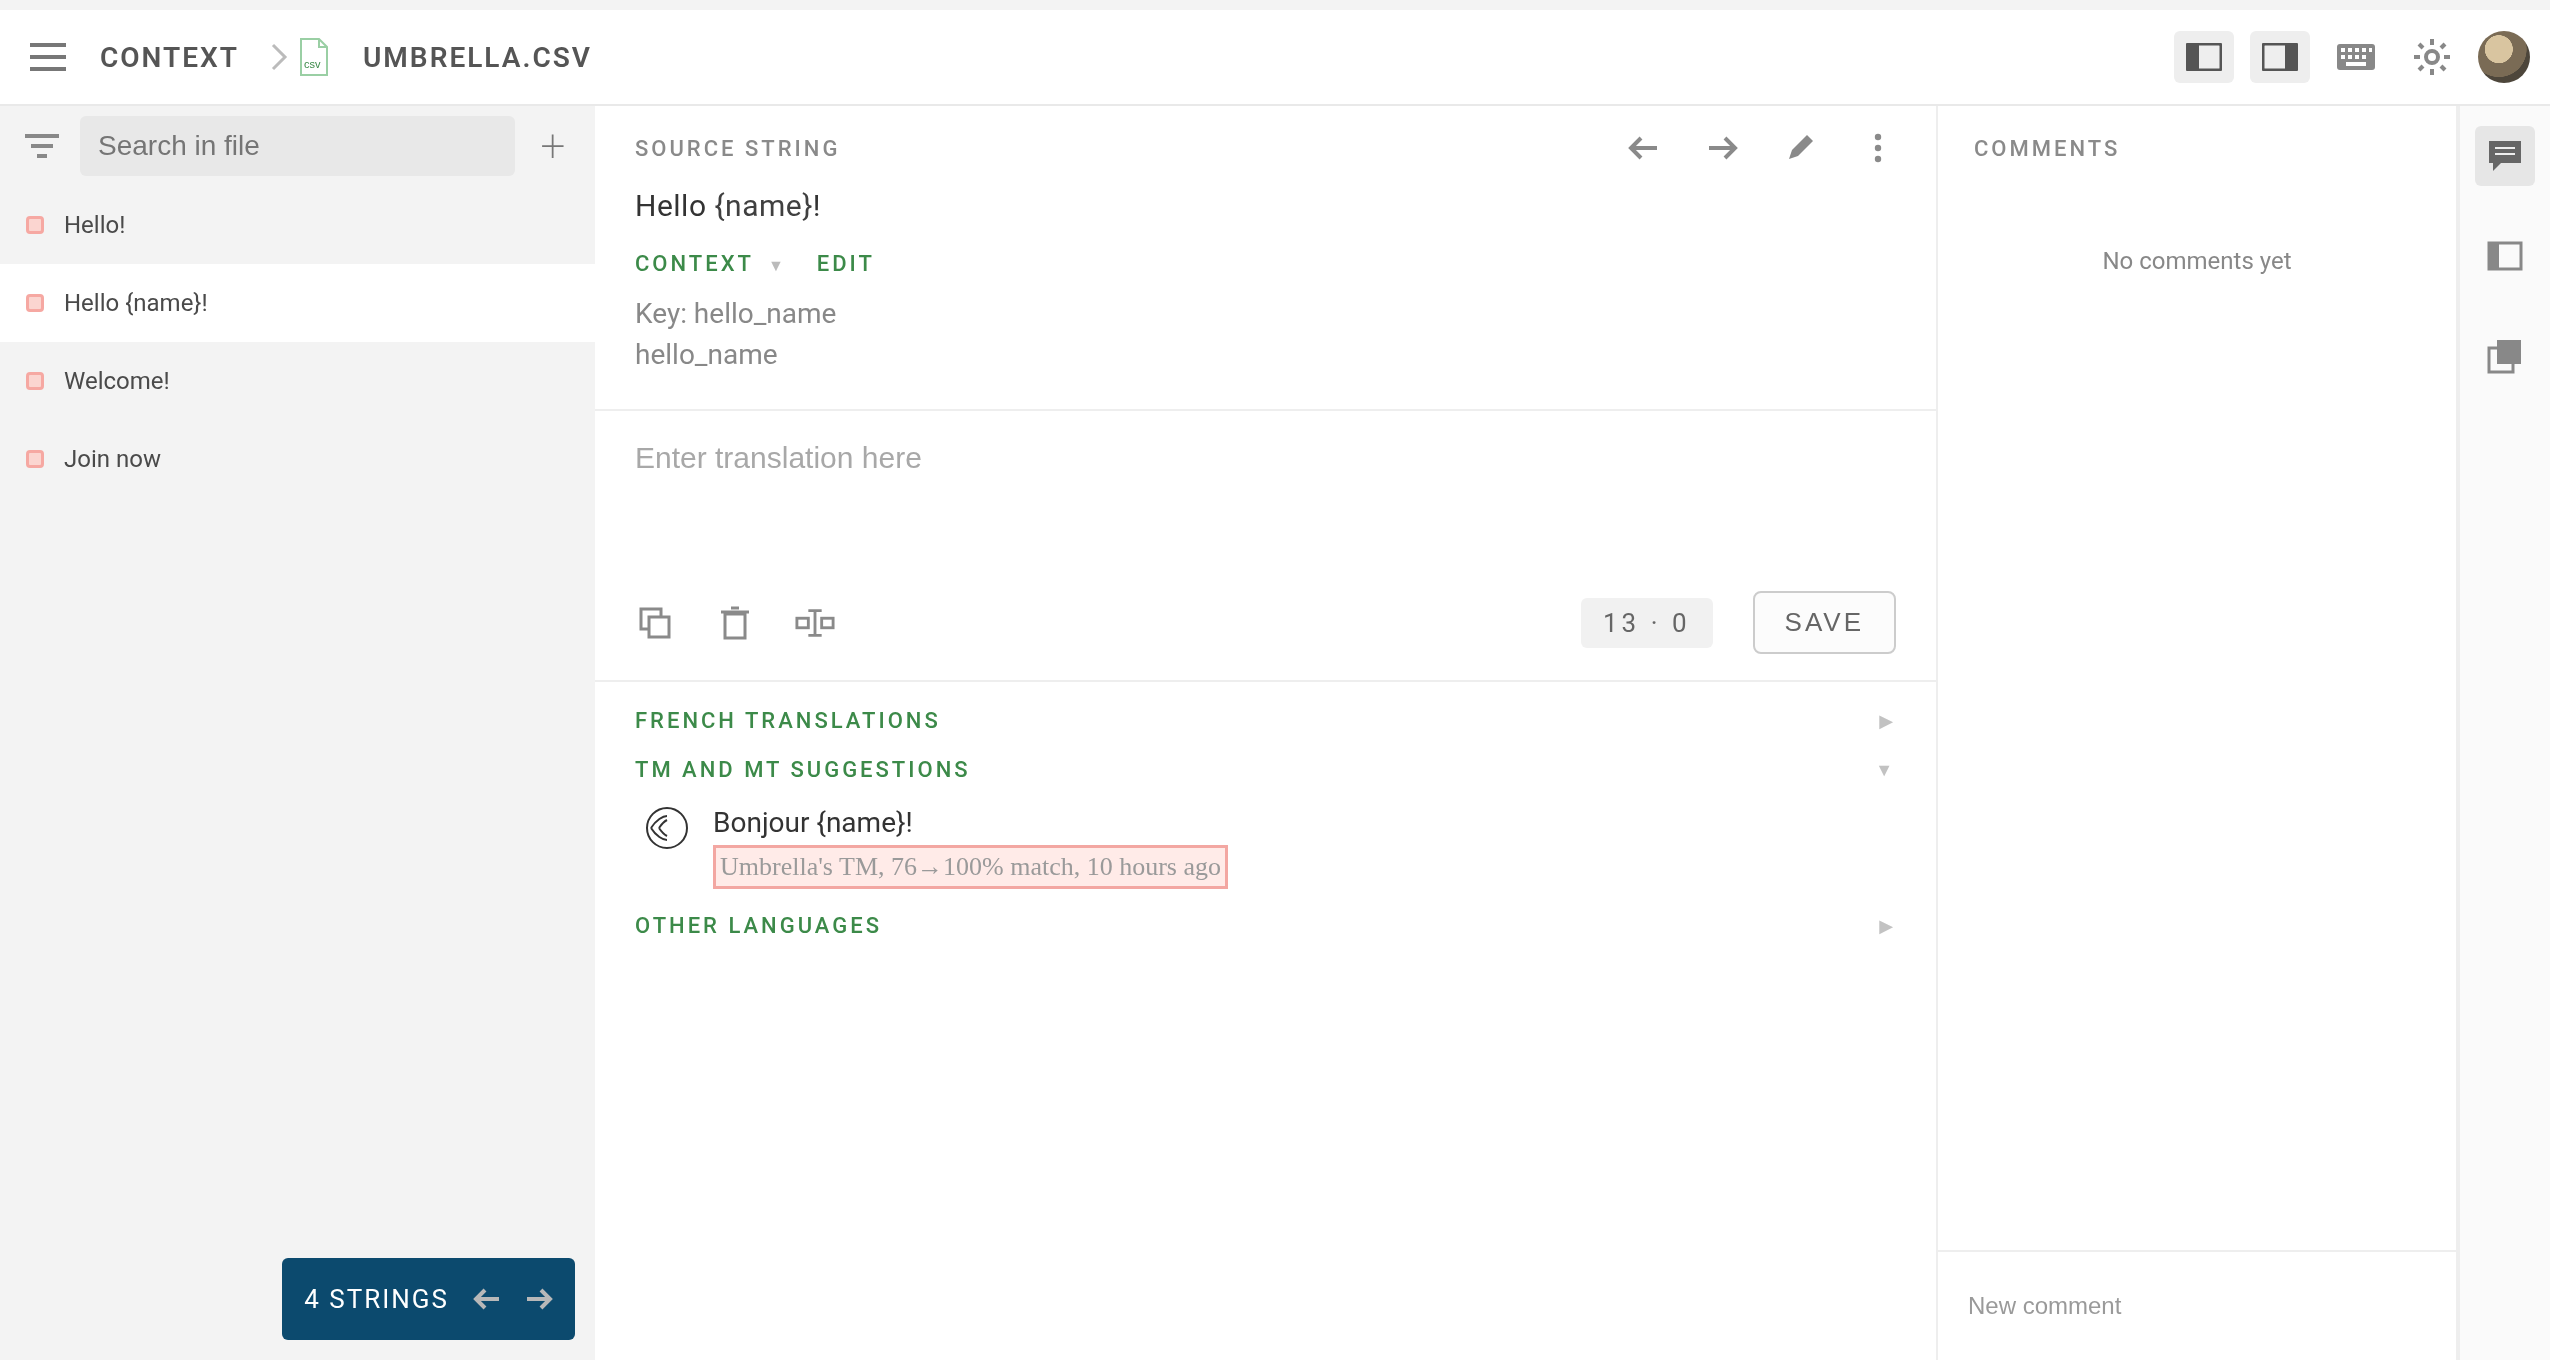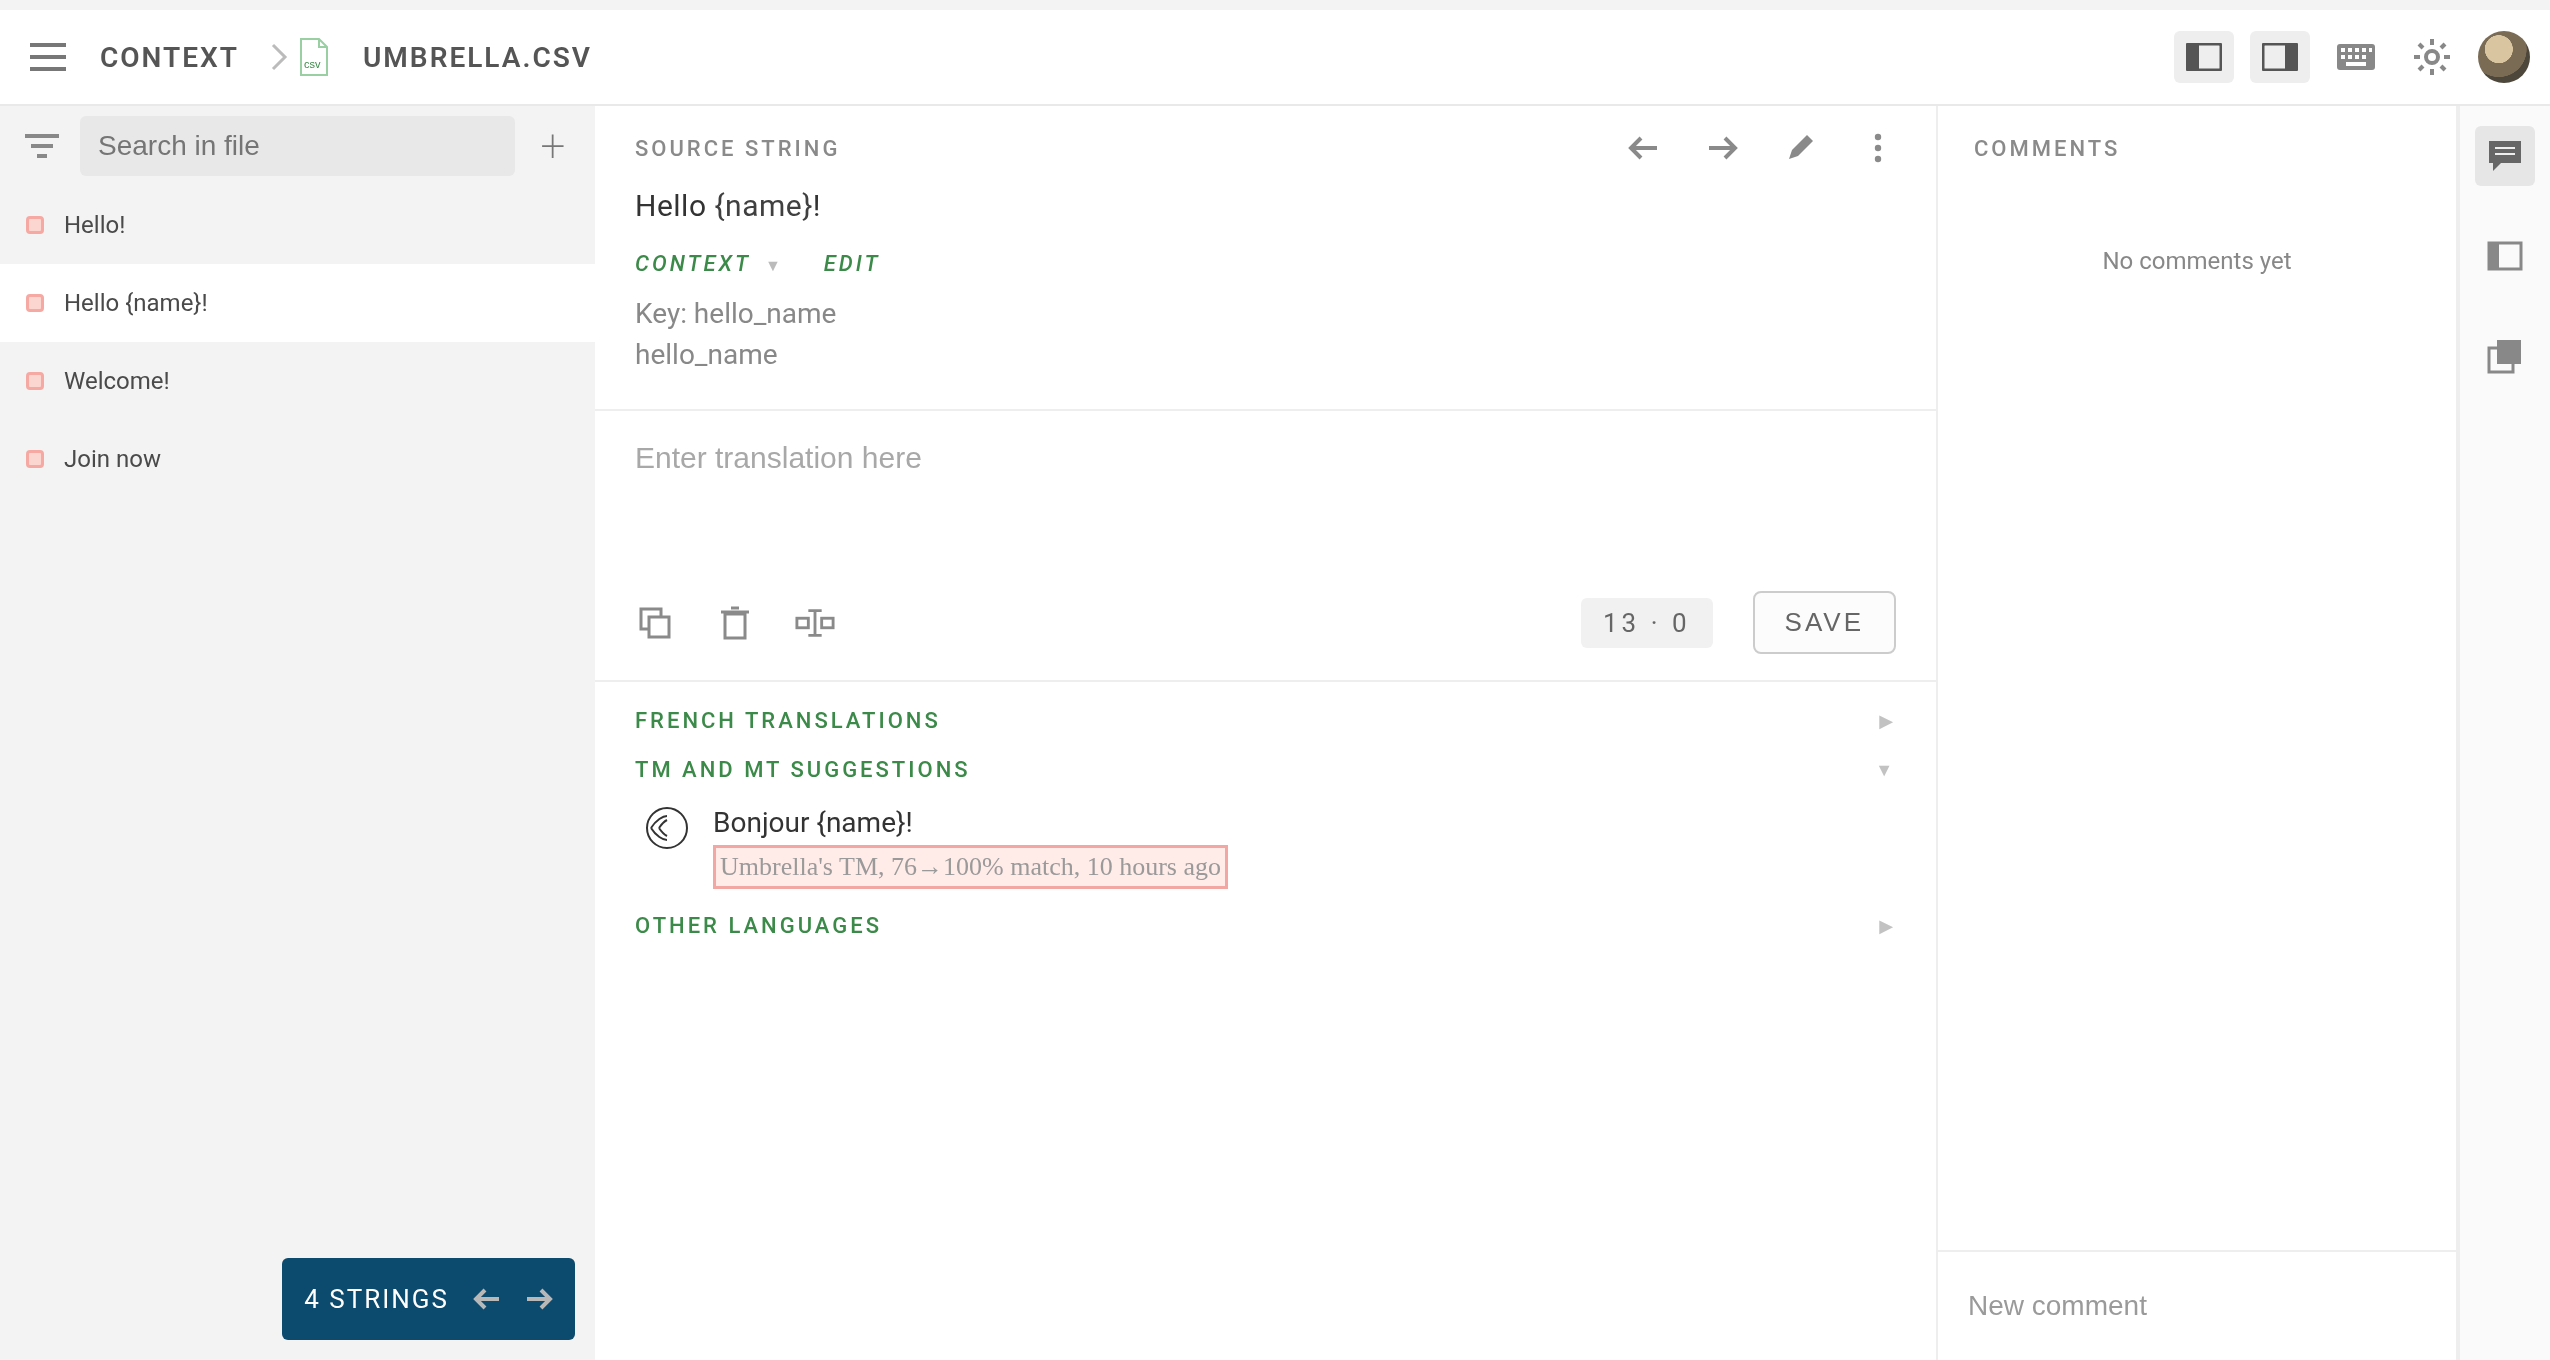--- a/index.html
+++ b/index.html
@@ -45,21 +45,21 @@
   
   .center { flex:1; display:flex; flex-direction:column; border-right:2px solid #eee; }
   .ed-header { padding: 24px 40px 16px; display:flex; align-items:center; }
   .ed-label { font-size:22px; letter-spacing:3px; color:#8a8a8a; font-weight:500; }
   .ed-actions { margin-left:auto; display:flex; gap:42px; color:#8a8a8a; }
   .ed-act { cursor:pointer; display:flex; align-items:center; justify-content:center; width:36px; height:36px; }
 
   .source-text { padding: 6px 40px 28px; font-size:30px; color:#333; letter-spacing:0.5px; }
   .source-text .placeholder { color:#404040; }
 
-  .ctx-row { padding: 0 40px 8px; display:flex; gap:40px; font-size:22px; letter-spacing:3px; color:#3c8a49; font-weight:500;font-style:italic; }
+  .ctx-row { padding: 0 40px 8px; display:flex; gap:30px; font-size:22px; letter-spacing:3px; color:#3c8a49; font-weight:500; }
   .ctx-caret { color:#bbb; font-size:16px; margin-left:6px; }
   .ctx-body { padding: 10px 40px 34px; font-size:28px; color:#888; line-height:1.45; }
 
   .divider { height:2px; background:#eee; }
 
   .translation-area { padding: 30px 40px 10px; min-height: 170px; }
   .trans-input { width:100%; border:none; outline:none; font-size:30px; color:#444; }
   .trans-input::placeholder { color:#a8a8a8; }
 
   .trans-toolbar { display:flex; align-items:center; padding: 10px 40px 26px; gap: 40px; }
@@ -74,21 +74,21 @@
   .sugg-row { display:flex; align-items:flex-start; gap:24px; margin: 4px 0 24px 10px; }
   .sugg-ic { width:44px; height:44px; display:flex; align-items:center; justify-content:center; }
   .sugg-text { font-size:28px; color:#333; margin-bottom:6px; }
   .sugg-meta { display:inline-block; font-size:26px; color:#9a9a9a; border:3px solid #f3a7a2; background:#ffebe8; padding:4px 4px;font-family:Liberation Serif, serif; }
 
   
   .right-panel { width: 520px; display:flex; flex-direction:column; border-right:2px solid #eee; }
   .rp-head { padding: 30px 36px 16px; font-size:22px; letter-spacing:3px; color:#8a8a8a; font-weight:500; }
   .rp-empty { text-align:center; color:#888; font-size:24px; padding-top: 70px; flex:1; }
   .rp-footer { border-top:2px solid #eee; height:110px; display:flex; align-items:center; padding:0 30px; }
-  .rp-footer input { border:none; outline:none; width:100%; font-size:28px; color:#0369a1; }
+  .rp-footer input { border:none; outline:none; width:100%; font-size:24px; color:#0369a1; }
   .rp-footer input::placeholder { color:#9a9a9a; }
 
   
   .rail { width: 92px; background:#fafafa; border-left:2px solid #eee; display:flex; flex-direction:column; align-items:center; padding-top:20px; gap:40px; }
   .rail-btn { width:60px; height:60px; border-radius:6px; display:flex; align-items:center; justify-content:center; color:#777; cursor:pointer; }
   .rail-btn.active { background:#e6e6e6; color:#555; }
 
   svg { display:block; }
 </style>
 </head>

